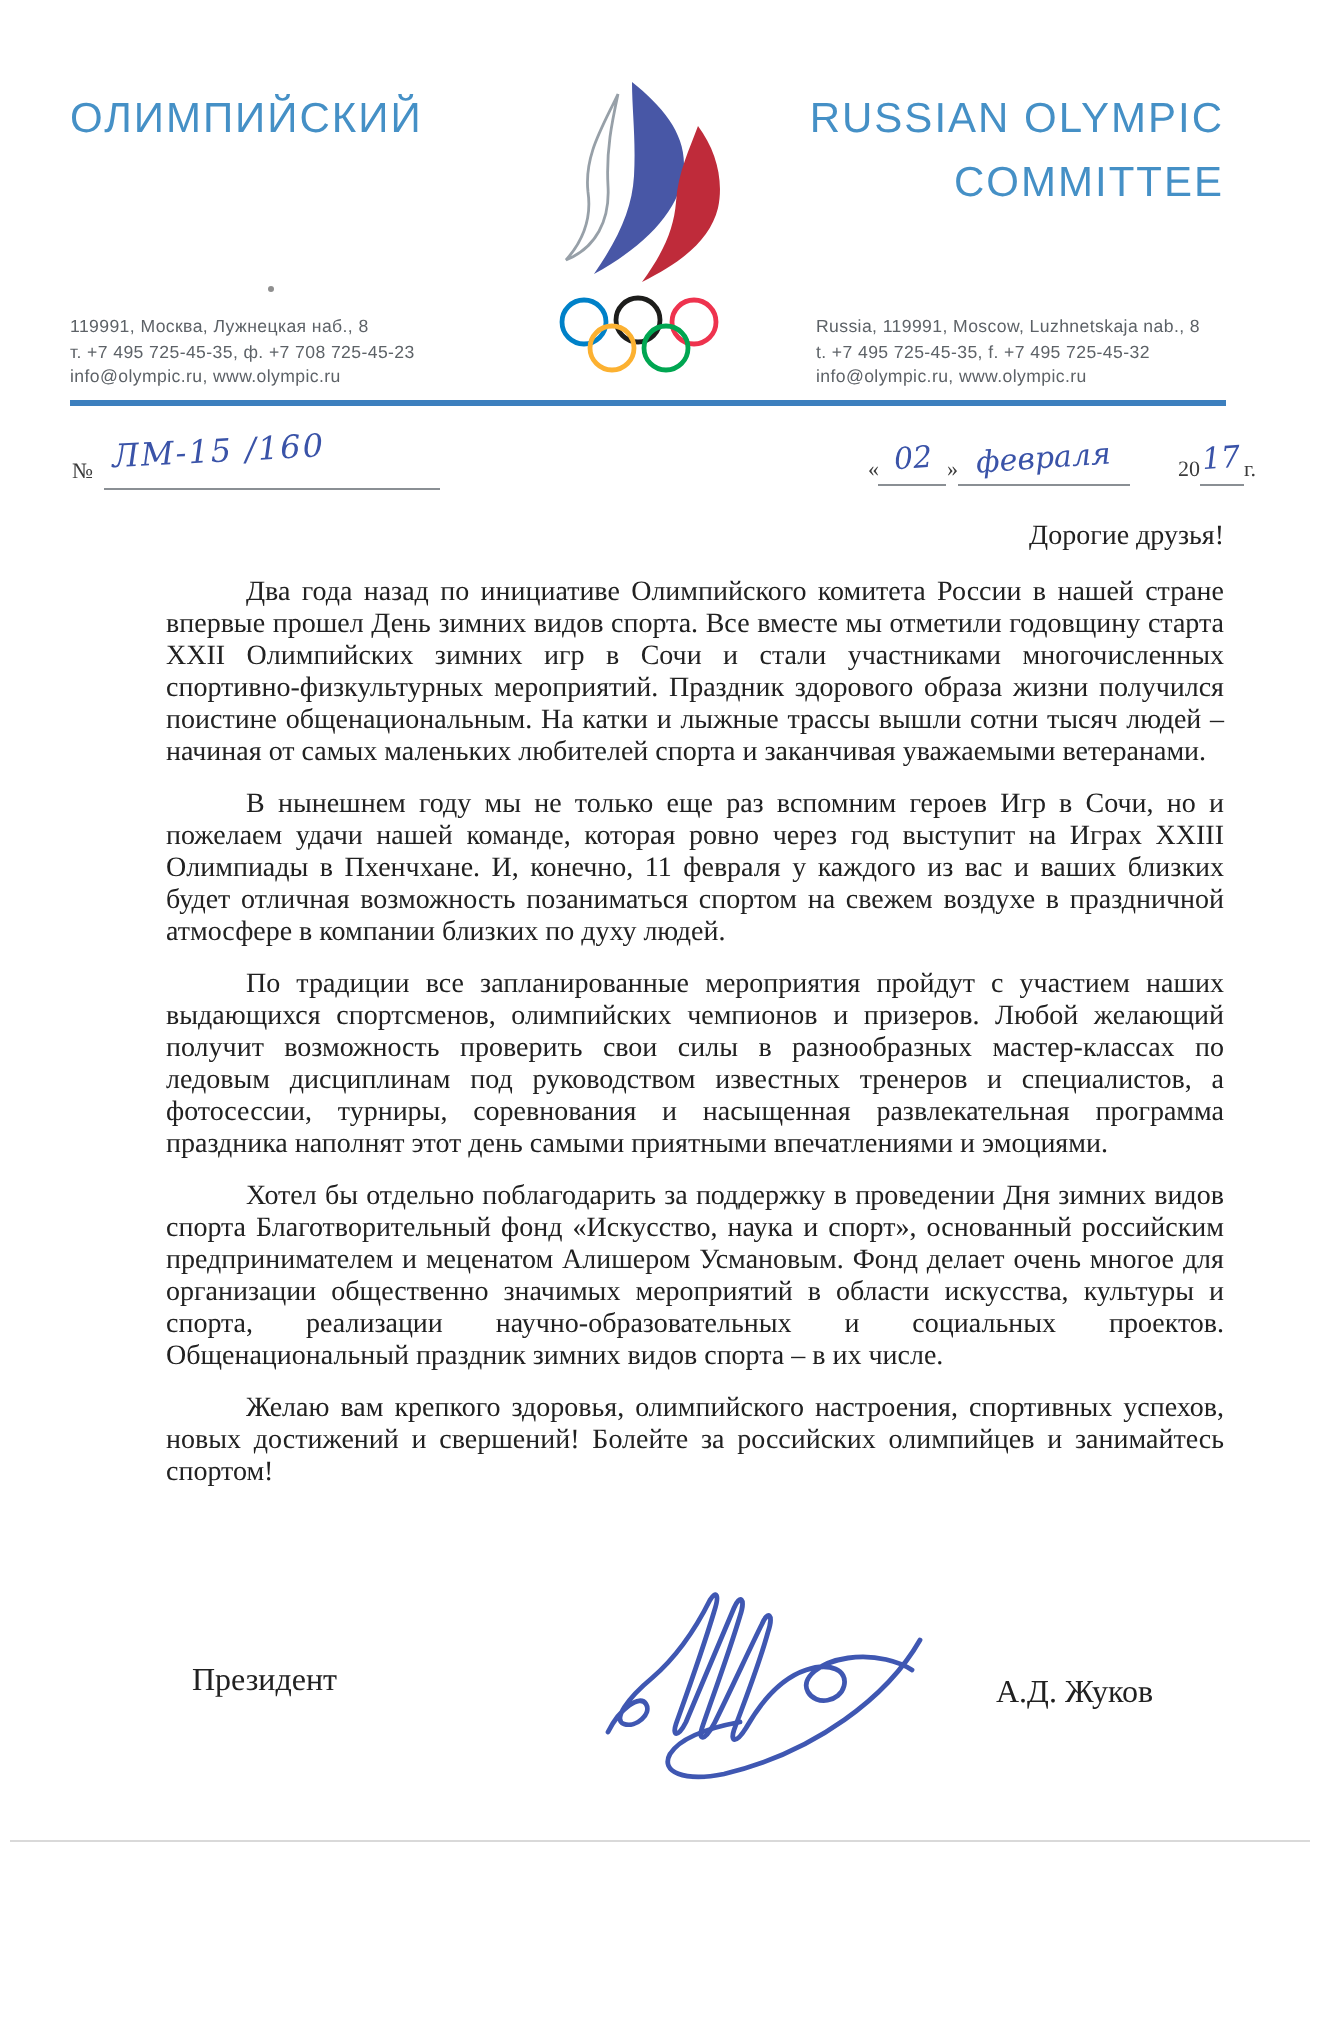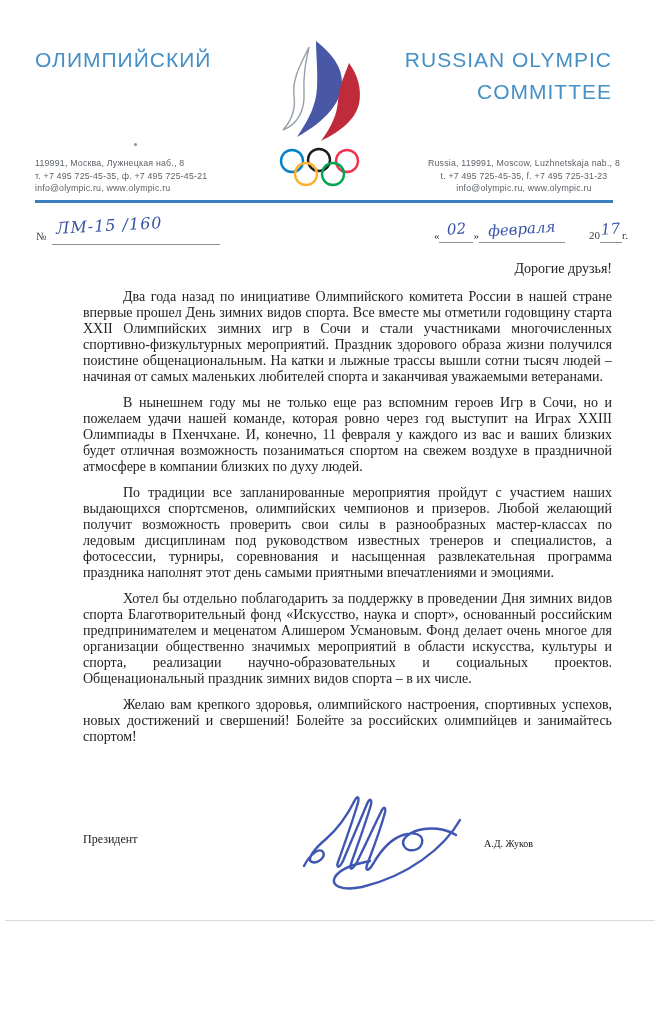--- a/index.html
+++ b/index.html
@@ -18,21 +18,21 @@
     font-family:"Liberation Sans", sans-serif; font-weight:500;
     font-size:21px; line-height:32px; letter-spacing:1px; color:#4590c6;margin-left:31px;
   }
   .logo { position:absolute; left:262px; top:14px; width:132px; height:184px; }
   .address {
     position:absolute; top:157px;
     font-family:"Liberation Sans", sans-serif; font-size:8.8px;
     line-height:12.5px; color:#5d6267; letter-spacing:0.2px;
   }
   .address.ru { left:35px; }
-  .address.en { right:44px; text-align:center; }
+  .address.en { right:64px; text-align:left; }
   .rule { position:absolute; left:35px; top:200px; width:578px; height:3px; background:#3c7fbe; }
   .dot-artifact { position:absolute; left:134px; top:143px; width:3px; height:3px; border-radius:50%; background:#8f8f8f; }
   .line-artifact { position:absolute; left:5px; top:920px; width:650px; height:1px; background:#d9d9d9; }
 
   
   .ref-row { position:absolute; left:36px; top:220px; width:592px; height:30px; }
   .ref-no { position:absolute; left:0; top:10px; font-size:11px; color:#3b3b3b; }
   .ref-line {
     position:absolute; left:16px; top:-4px; width:168px; height:28px;
     border-bottom:1.2px solid #8a8f94;
@@ -48,22 +48,22 @@
   .u-day { width:34px; }
   .u-month { width:86px; }
   .u-year { width:22px; }
 
   
   .body-text { position:absolute; left:83px; top:261px; width:529px; font-size:14px; line-height:16px; }
   .salutation { text-align:right; margin:0 0 12px 0; }
   .body-text p { margin:0 0 10px 0; text-align:justify; text-indent:40px; }
 
   
-  .signer-title { position:absolute; left:83px; top:832px; font-size:12px; }
-  .signer-name { position:absolute; left:484px; top:838px; font-size:10px; }
+  .signer-title { position:absolute; left:96px; top:832px; font-size:16px; }
+  .signer-name { position:absolute; left:498px; top:838px; font-size:16px; }
   .signature-svg { position:absolute; left:292px; top:792px; width:185px; height:100px; }
 </style>
 </head>
 <body>
 
 <div class="page">
 
   <div class="ru-title">
     <div>ОЛИМПИЙСКИЙ</div>
   </div>
@@ -83,27 +83,27 @@
       <circle cx="30" cy="147" r="11" stroke="#0081c8"></circle>
       <circle cx="57" cy="146" r="11" stroke="#1d1d1b"></circle>
       <circle cx="85" cy="147" r="11" stroke="#ee334e"></circle>
       <circle cx="44" cy="160" r="11" stroke="#fcb131"></circle>
       <circle cx="71" cy="160" r="11" stroke="#00a651"></circle>
     </g>
   </svg>
 
   <div class="address ru">
     <div>119991, Москва, Лужнецкая наб., 8</div>
-    <div>т. +7 495 725-45-35, ф. +7 495 725-45-21</div>
+    <div>т. +7 495 725-45-35, ф. +7 708 725-45-23</div>
     <div>info@olympic.ru, www.olympic.ru</div>
   </div>
 
   <div class="address en">
     <div>Russia, 119991, Moscow, Luzhnetskaja nab., 8</div>
-    <div>t. +7 495 725-45-35, f. +7 495 725-31-23</div>
+    <div>t. +7 495 725-45-35, f. +7 495 725-45-32</div>
     <div>info@olympic.ru, www.olympic.ru</div>
   </div>
 
   <div class="dot-artifact"></div>
   <div class="rule"></div>
 
   <div class="ref-row">
     <span class="ref-no">№</span>
     <span class="ref-line"><span class="hand ref-value">ЛМ-15 /160</span></span>
 

